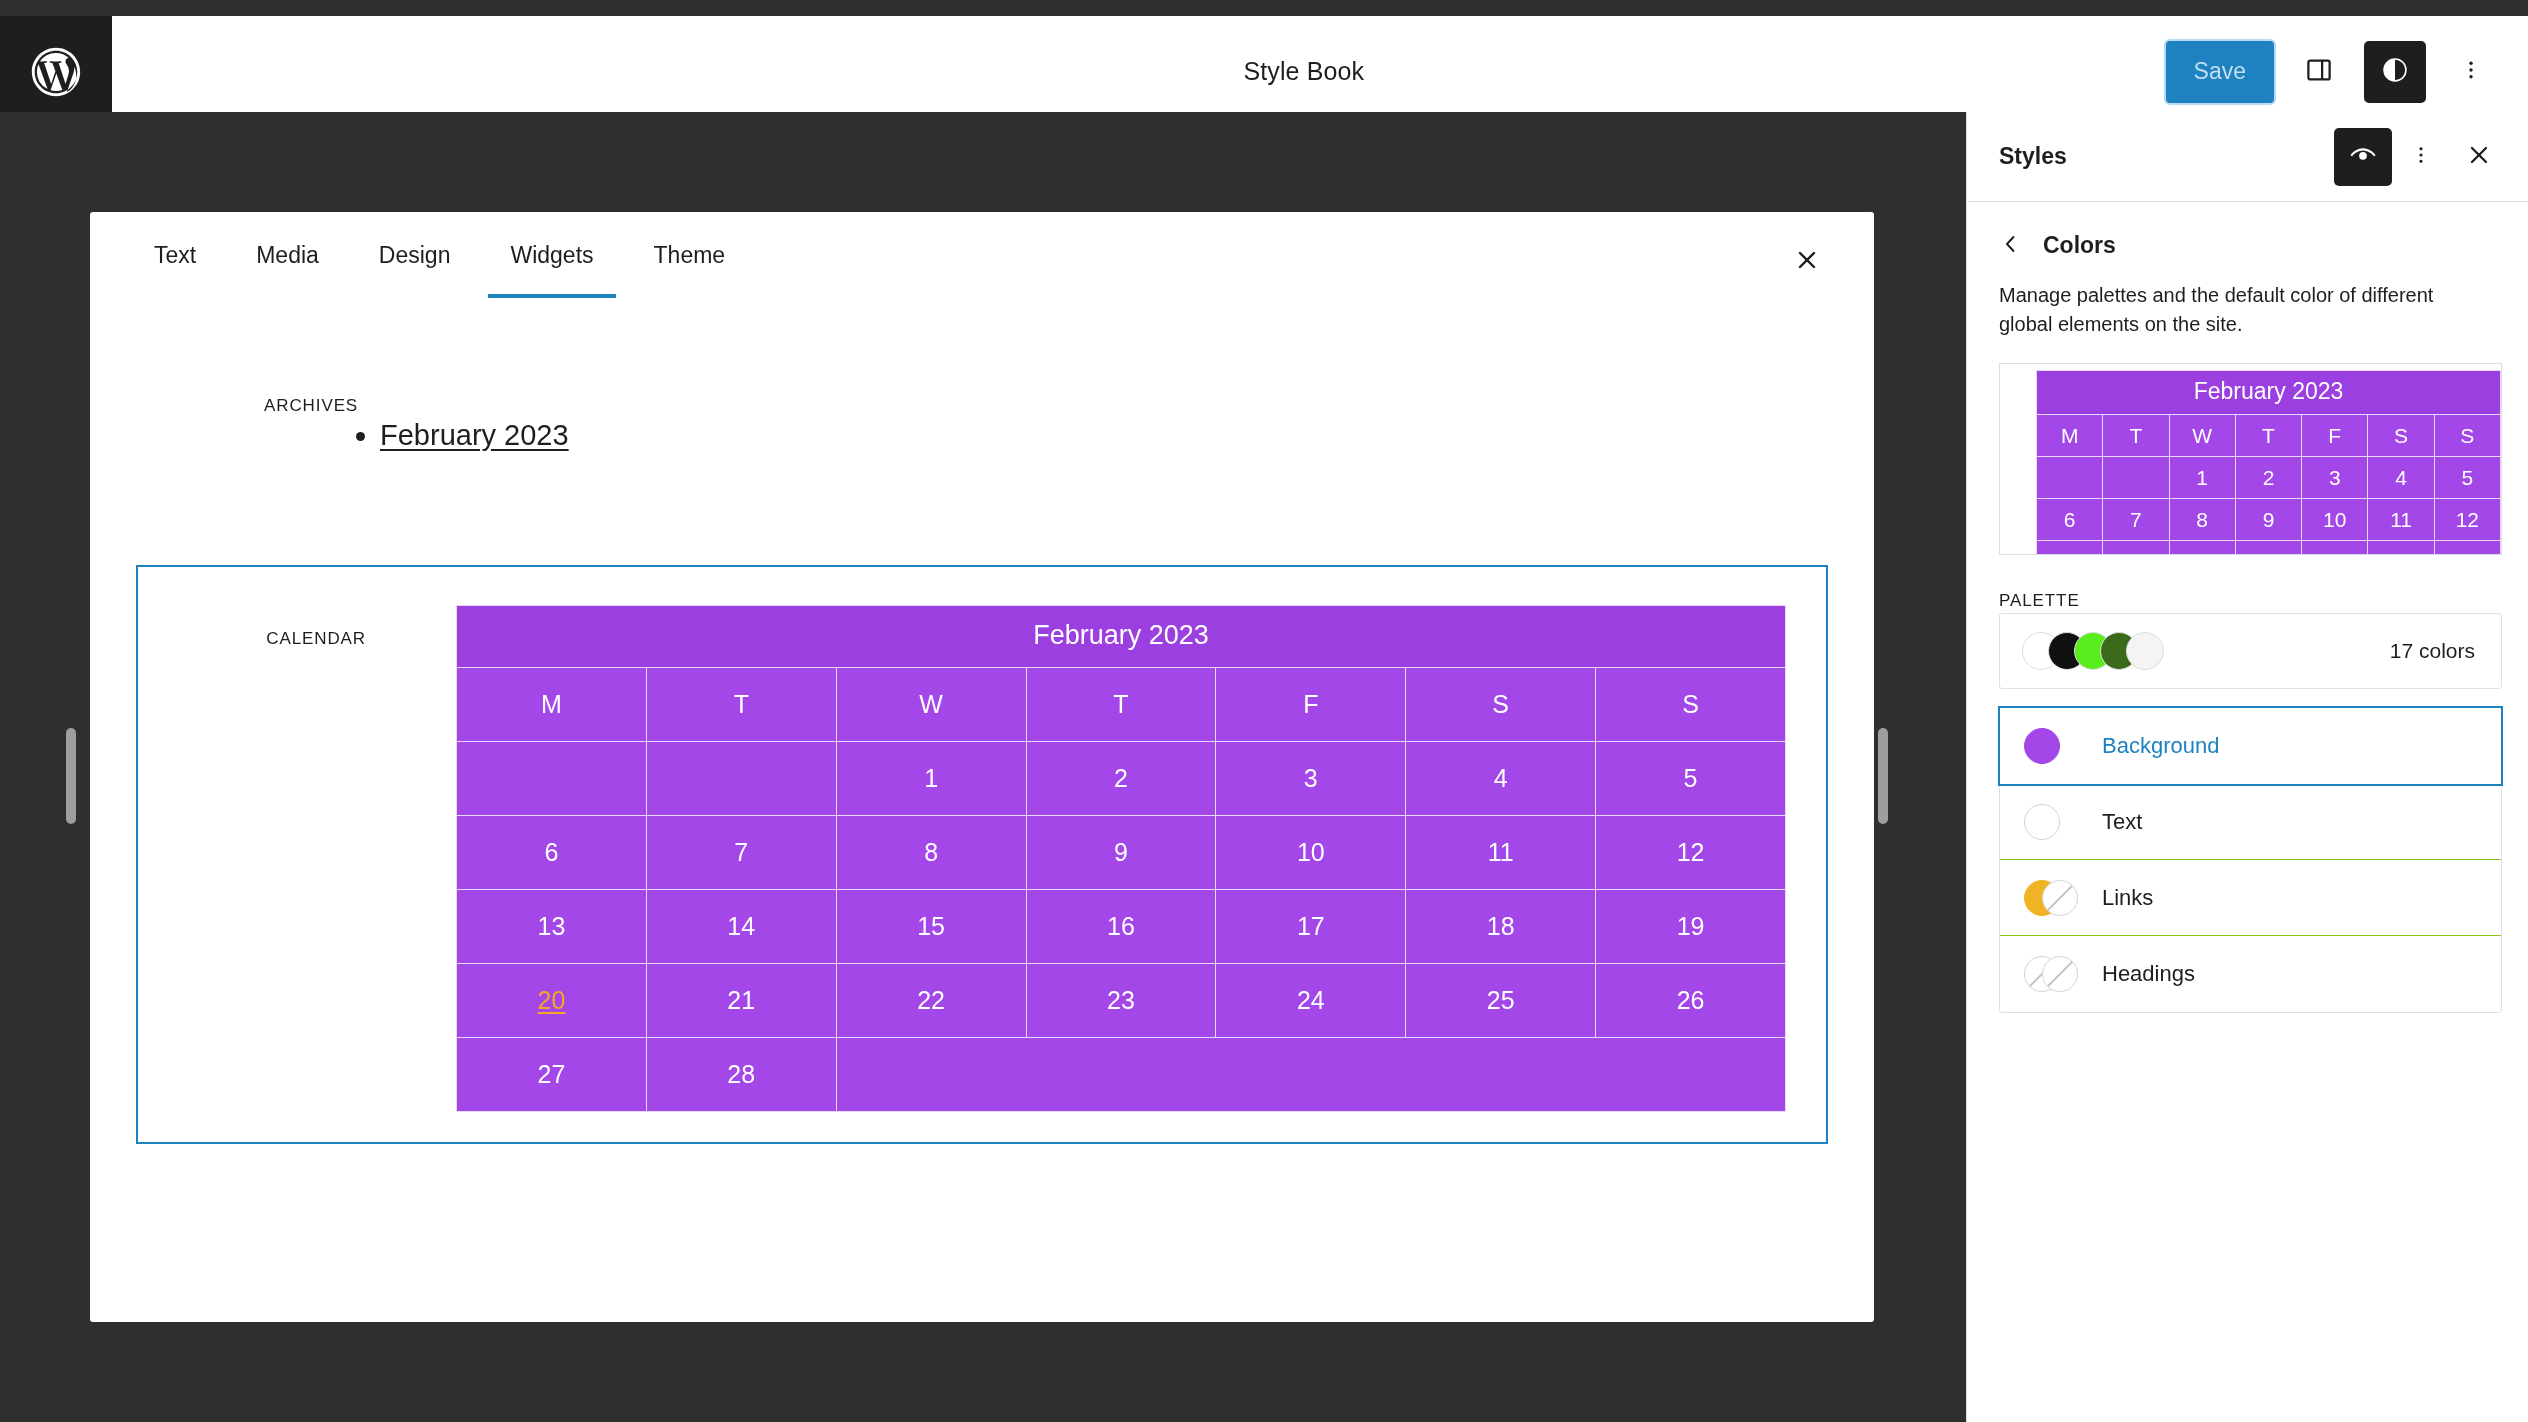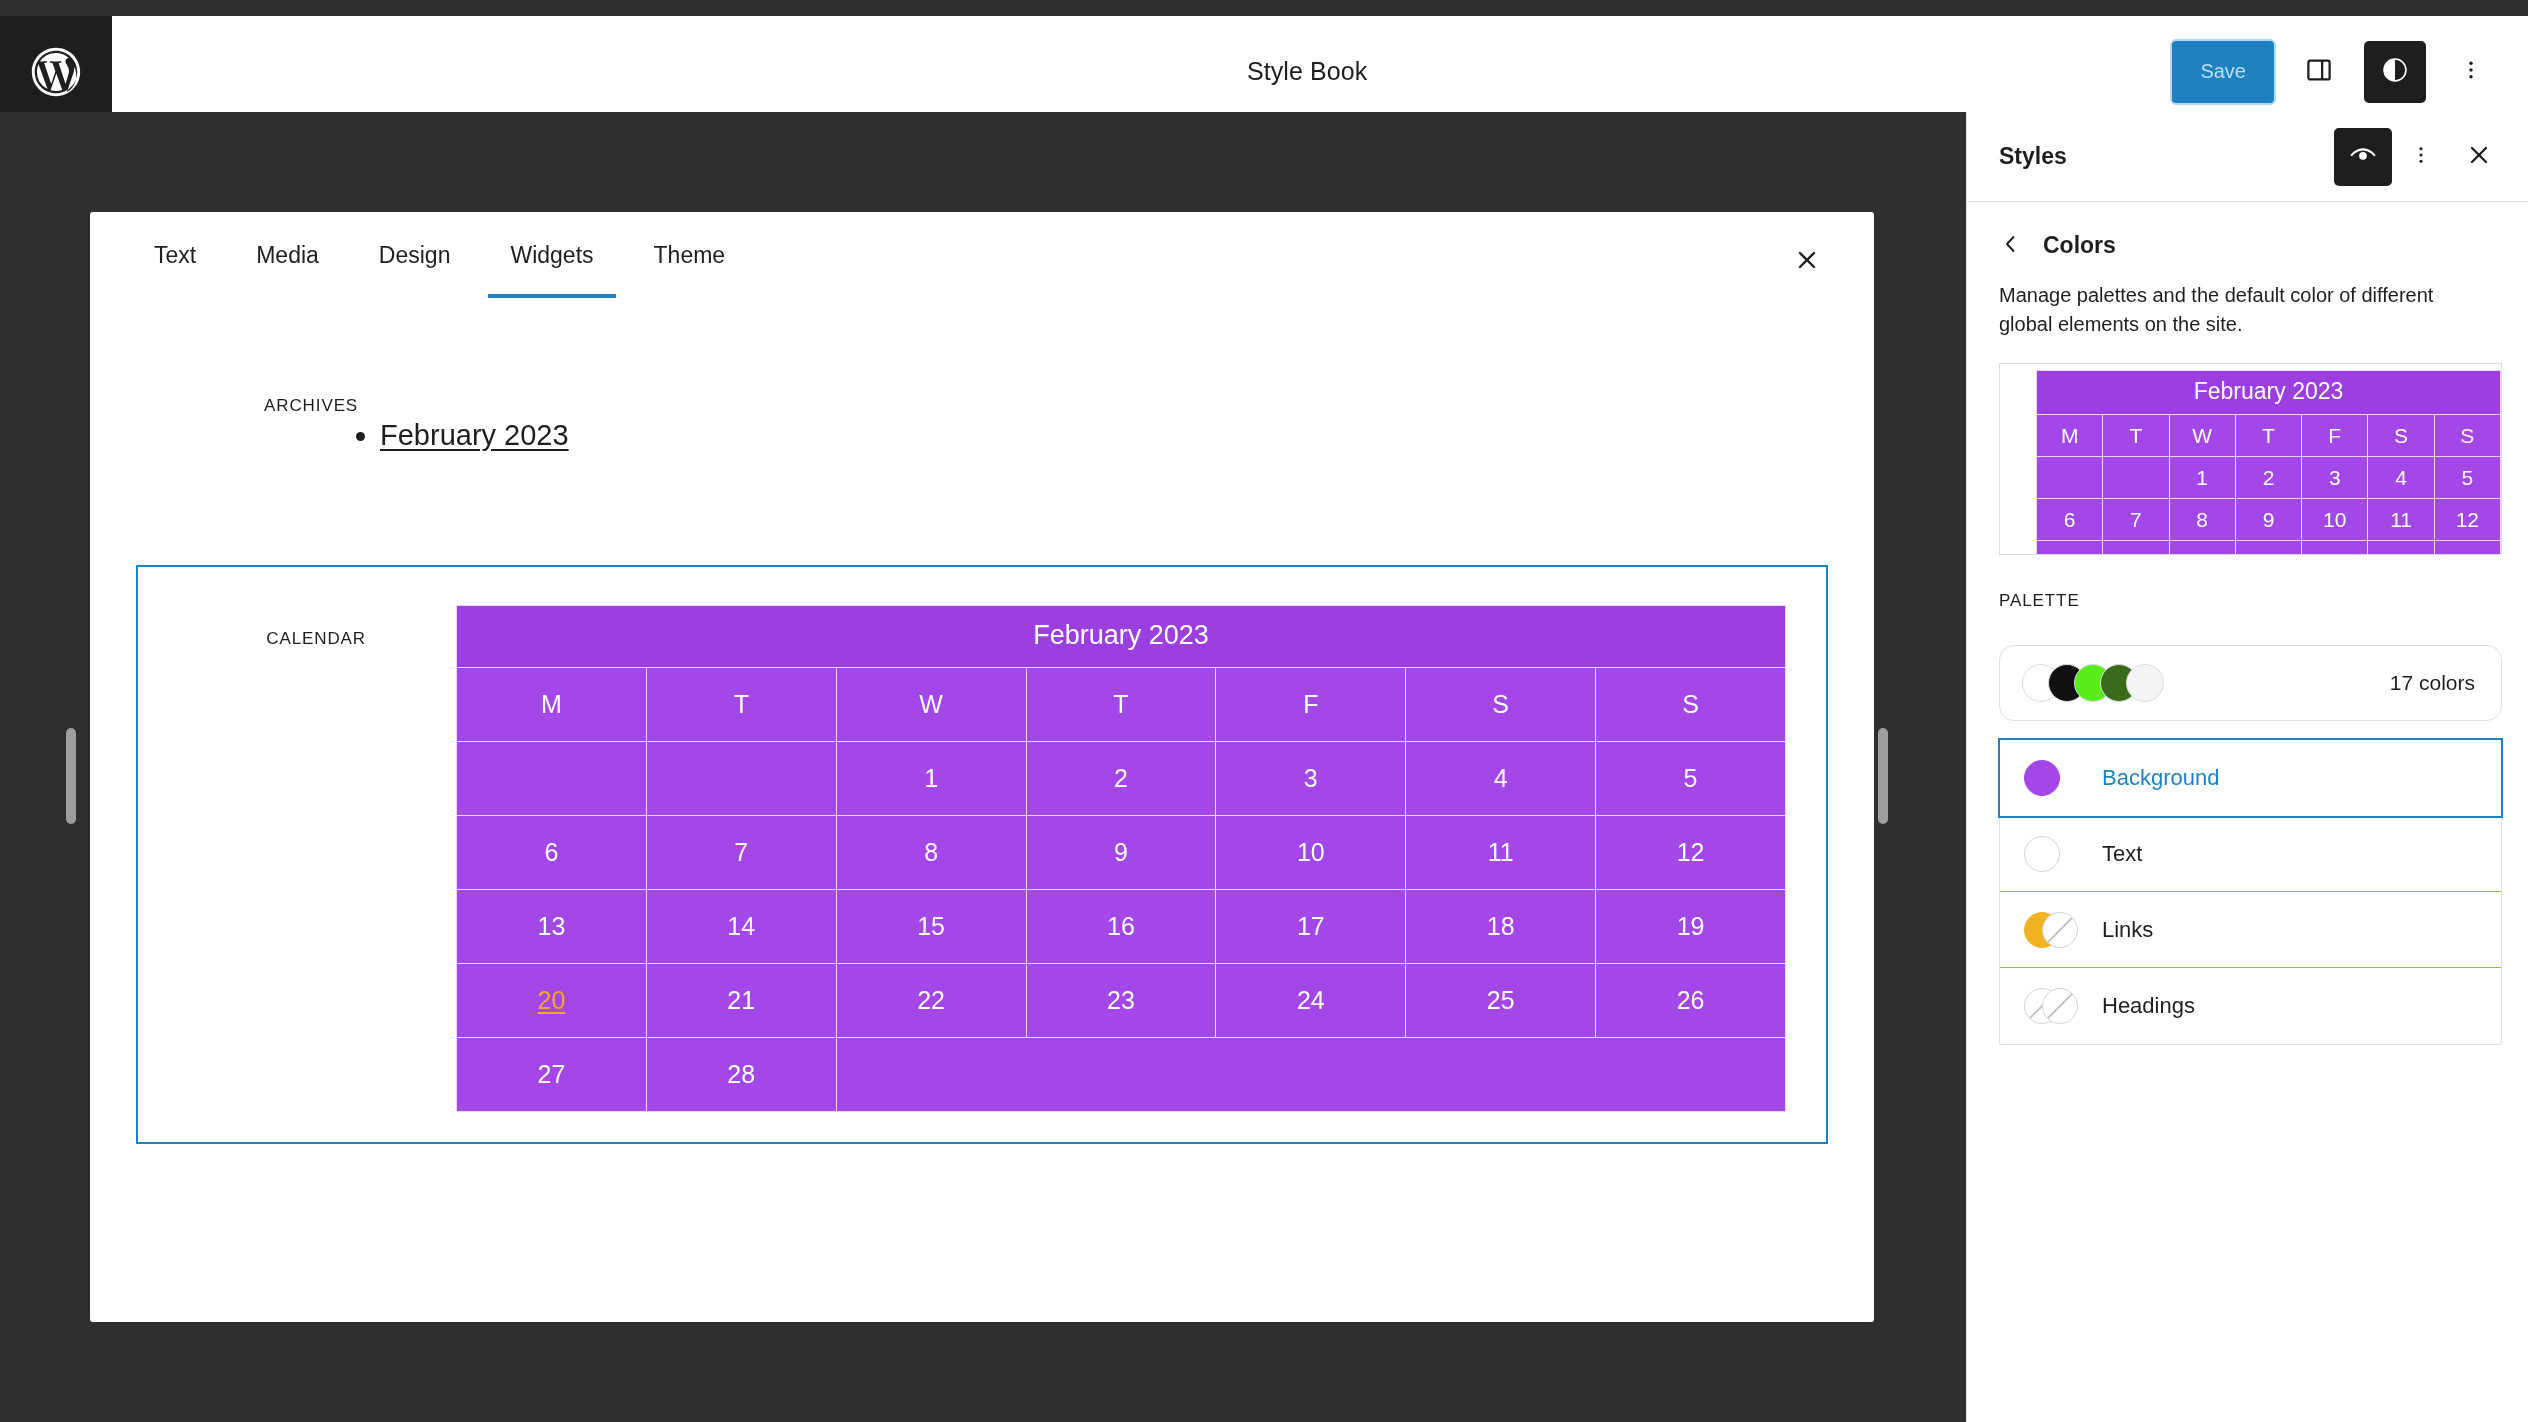--- a/index.html
+++ b/index.html
@@ -38,21 +38,21 @@
   .topbar-right {
     display: flex; align-items: center; gap: 14px;
     padding-right: 26px;
     flex: 0 0 auto;
   }
   .save-btn {
     background: #1f82c0;
     color: #bfdef2;
     border: none;
     border-radius: 4px;
-    font-size: 20px;
+    font-size: 23px;
     font-family: "Liberation Sans", sans-serif;
     padding: 0 28px;
     height: 62px;
     cursor: pointer;
     box-shadow: 0 0 0 2px rgba(120,190,235,.55);
   }
   .icon-btn {
     width: 62px; height: 62px;
     display: flex; align-items: center; justify-content: center;
     background: transparent; border: none; border-radius: 4px;
@@ -258,23 +258,23 @@
 
   .group-title {
     padding: 36px 32px 0 32px;
     font-size: 17px;
     letter-spacing: .9px;
     color: #1e1e1e;
     font-weight: 400;
   }
 
   .palette-row {
-    margin: 34px 26px 0 32px;
+    margin: 2px 26px 0 32px;
     border: 1px solid #e0e0e0;
-    border-radius: 15px;
+    border-radius: 3px;
     height: 76px;
     display: flex; align-items: center;
     padding: 0 26px 0 22px;
     cursor: pointer;
     background: #fff;
   }
   .swatch-stack { display:flex; align-items:center; flex: 1 1 auto; }
   .swatch {
     width: 38px; height: 38px; border-radius: 50%;
     margin-right: -12px;

